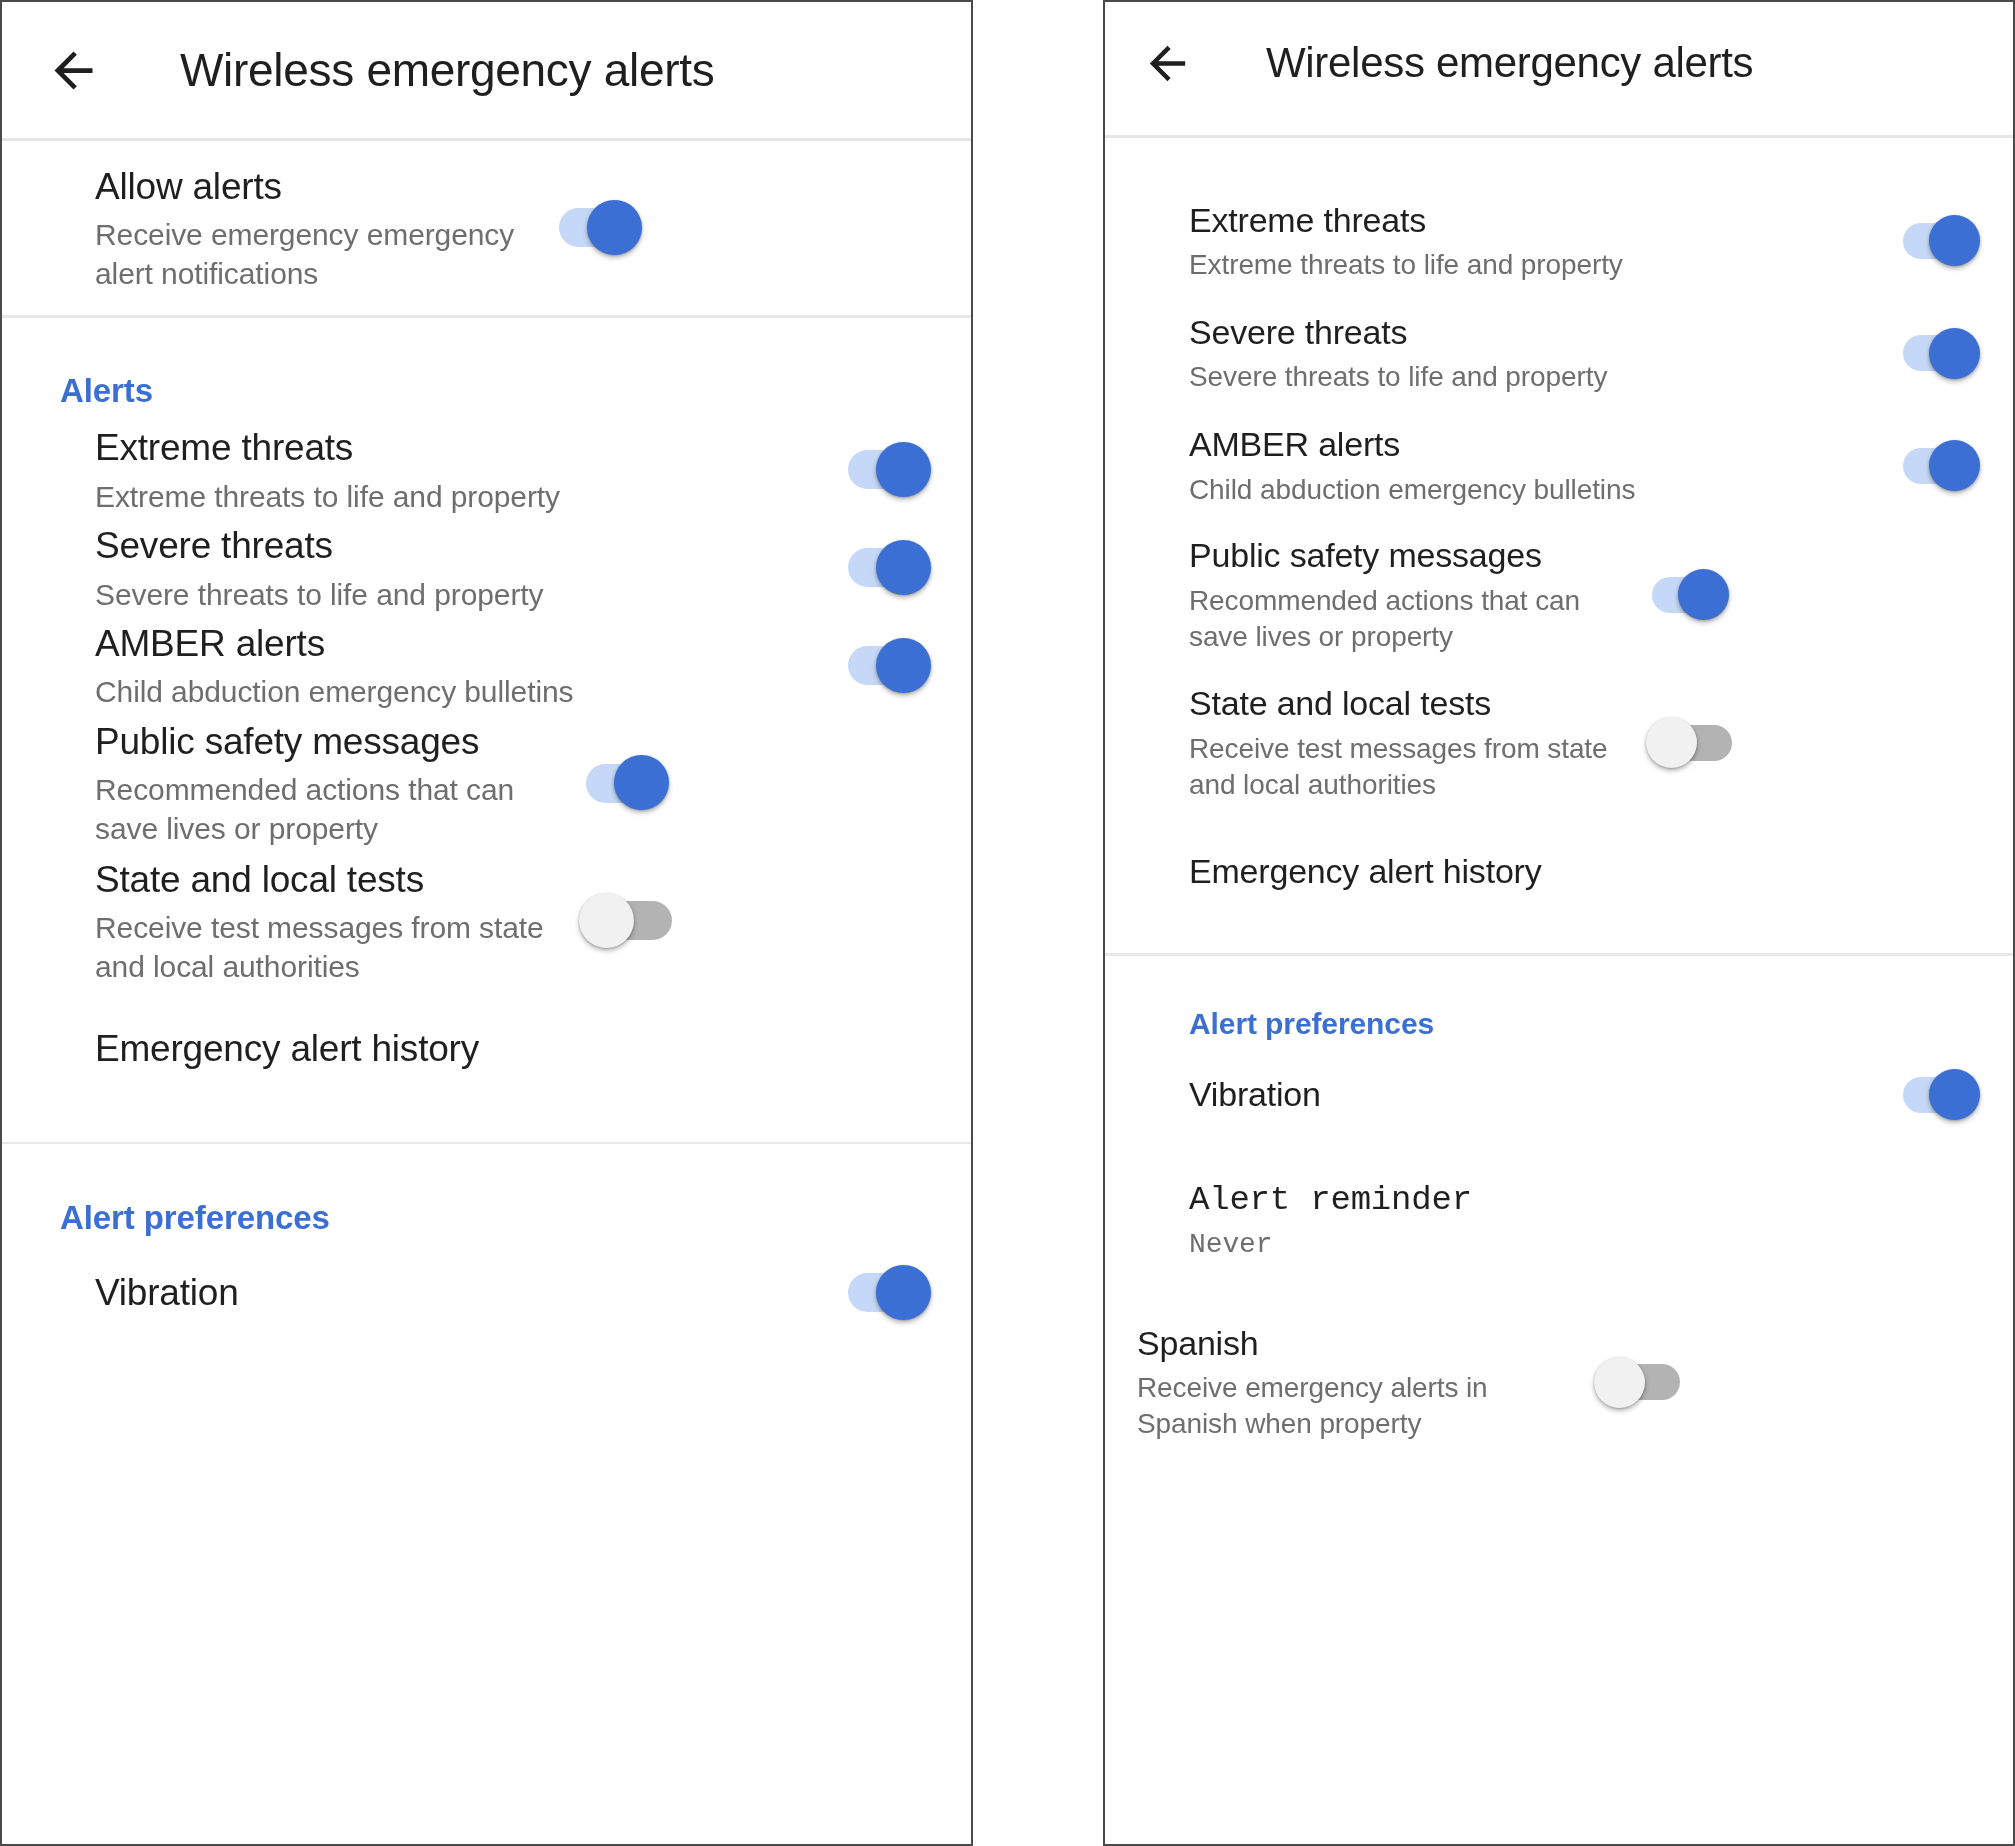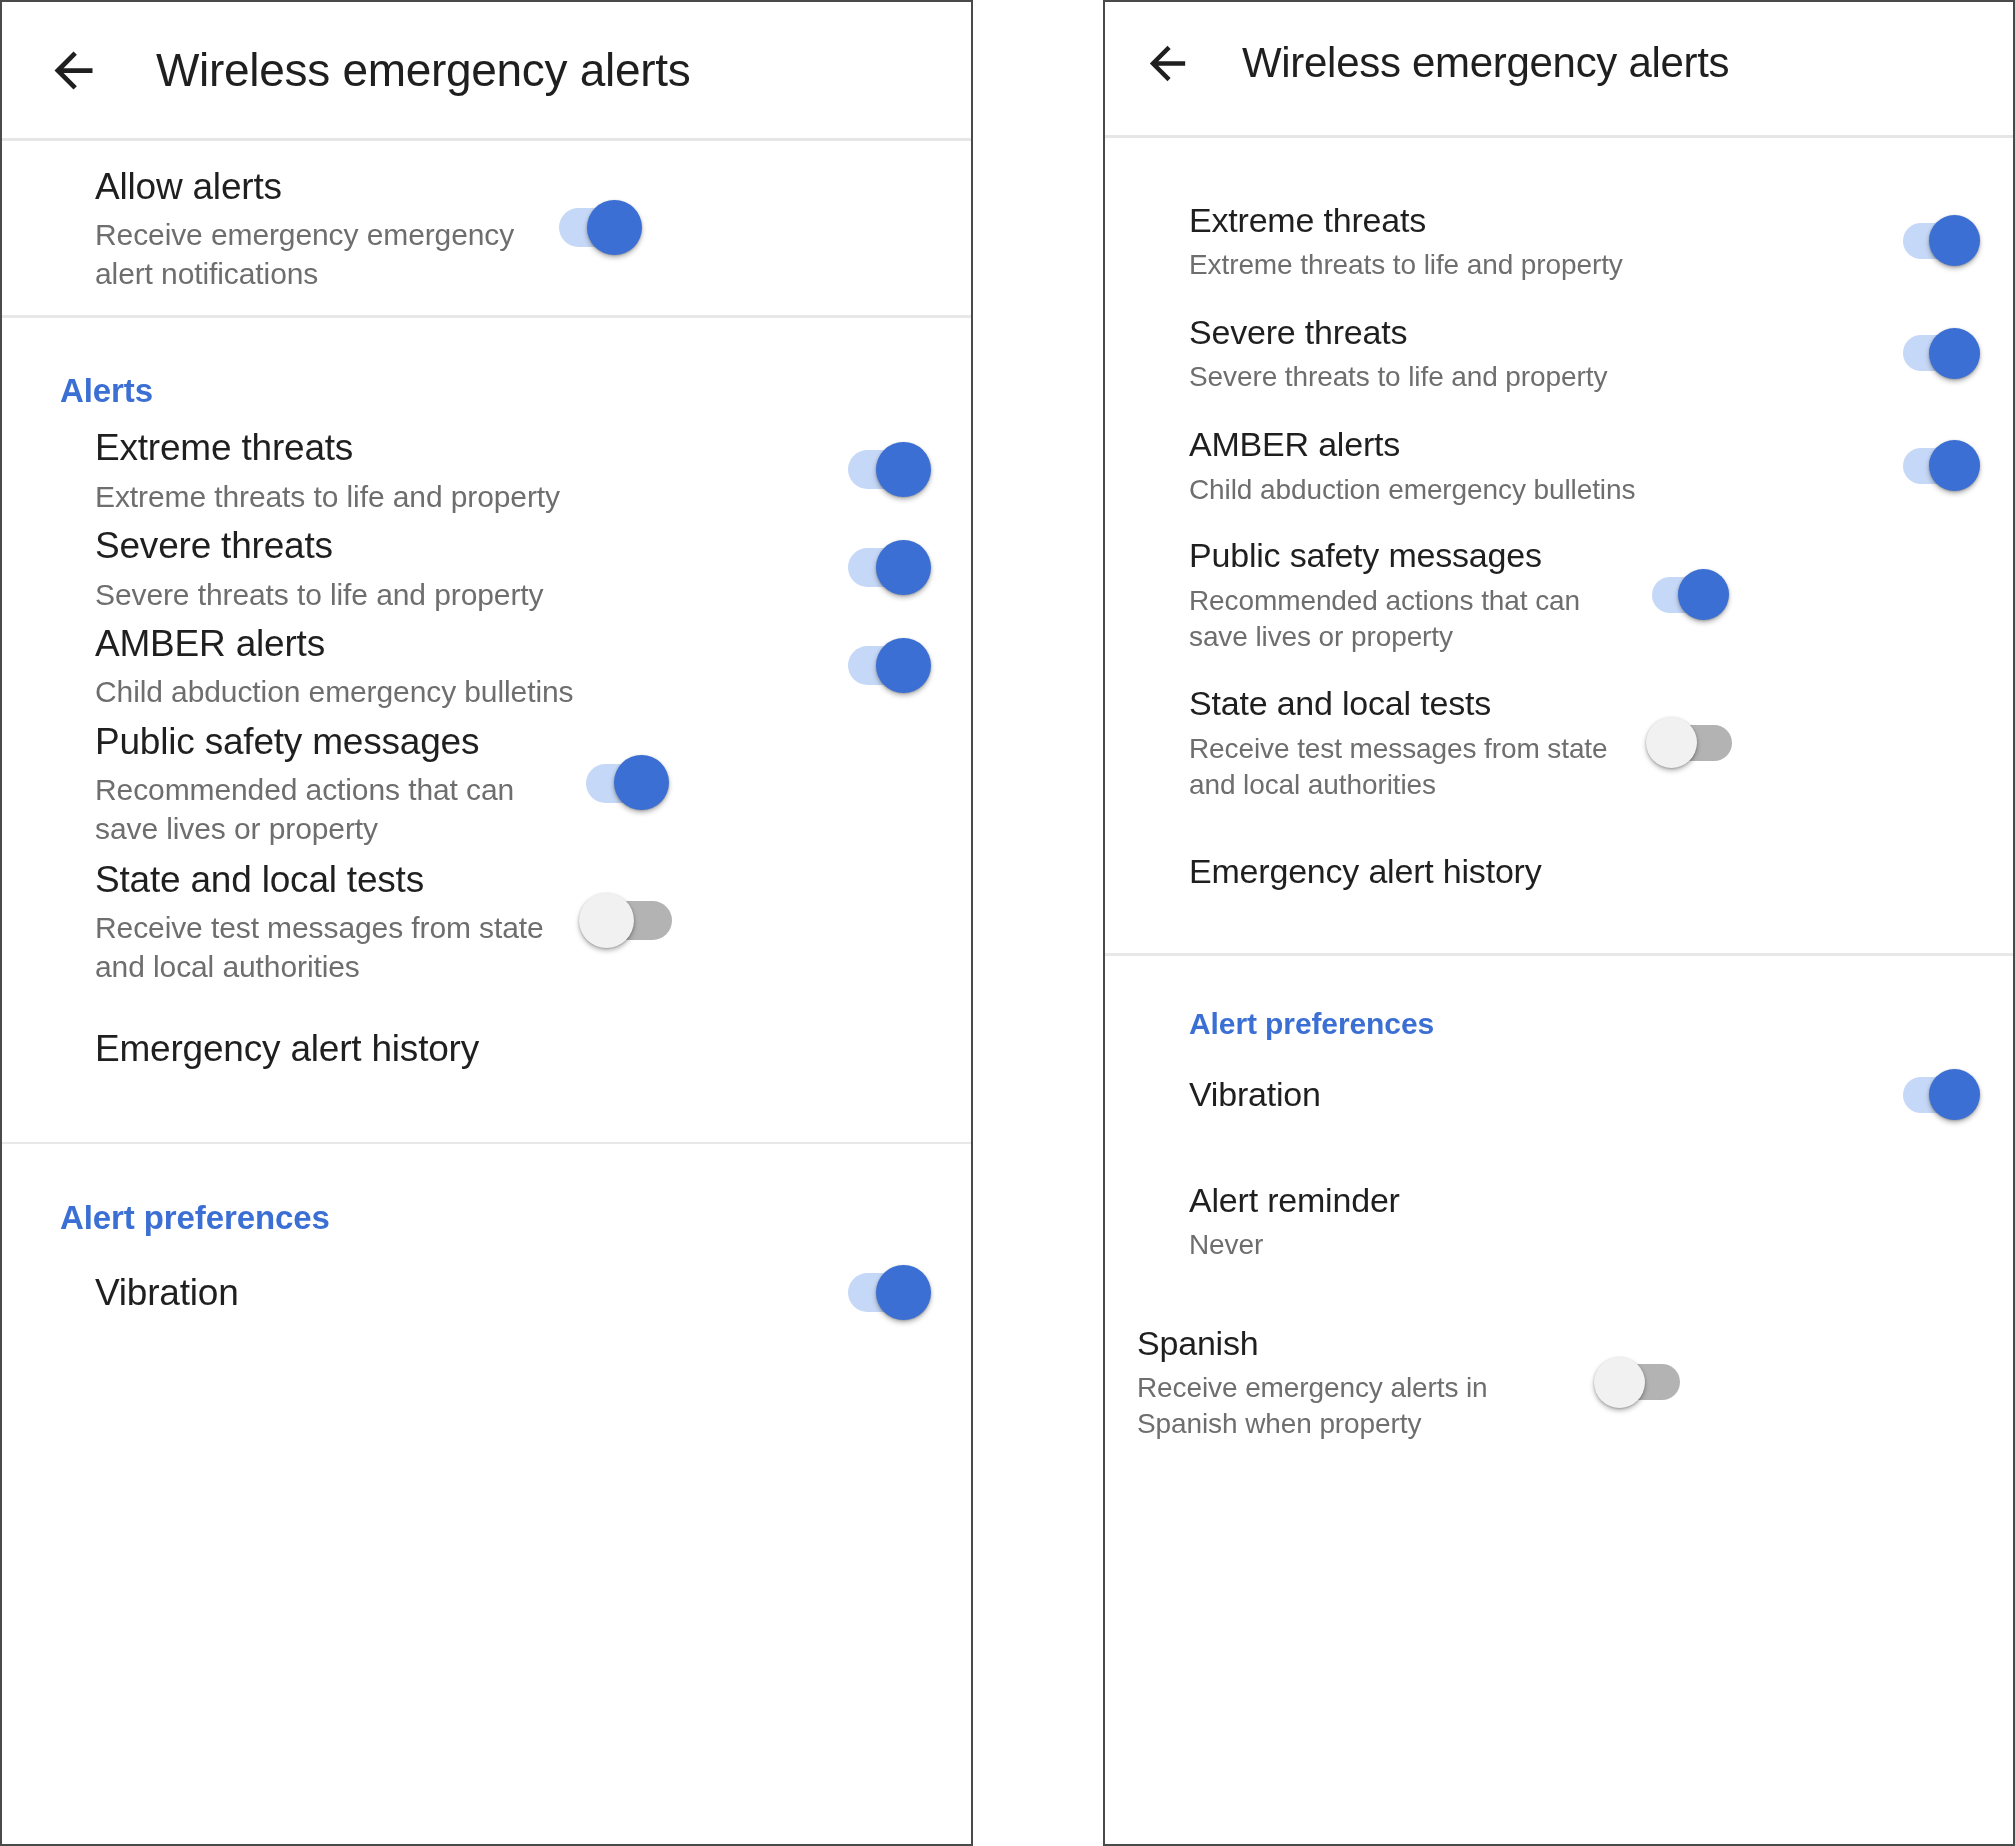--- a/index.html
+++ b/index.html
@@ -30,20 +30,21 @@
   }
   .panel-left  { left: 0px;    top: 0px; width: 973px; height: 1846px; }
   .panel-right { left: 1103px; top: 0px; width: 912px; height: 1846px; }
 
   
   .appbar {
     display: flex;
     align-items: center;
     background: #ffffff;
     box-sizing: border-box;
+    gap: 24px;
   }
   .appbar-left  { height: 136px; padding-left: 43px; }
   .appbar-right { height: 122px; padding-left: 36px; }
 
   .back-icon {
     flex: 0 0 auto;
     display: inline-flex;
     align-items: center;
     justify-content: center;
     cursor: pointer;
@@ -363,21 +364,21 @@
       <div class="row" style="height:83px;">
         <div class="row-text">
           <div class="row-title">Vibration</div>
         </div>
         <div class="switch on">
           <span class="track"></span>
           <span class="thumb"></span>
         </div>
       </div>
 
-      <div class="row" style="height:104px; margin-top:33px;">
+      <div class="row" style="height:104px; margin-top:33px;font-family:Liberation Mono, monospace;">
         <div class="row-text">
           <div class="row-title">Alert reminder</div>
           <div class="row-sub">Never</div>
         </div>
       </div>
 
       <div class="row" style="height:138px; margin-top:40px;padding-left:32px;">
         <div class="row-text" style="max-width:457px;">
           <div class="row-title">Spanish</div>
           <div class="row-sub">Receive emergency alerts in Spanish when property</div>

